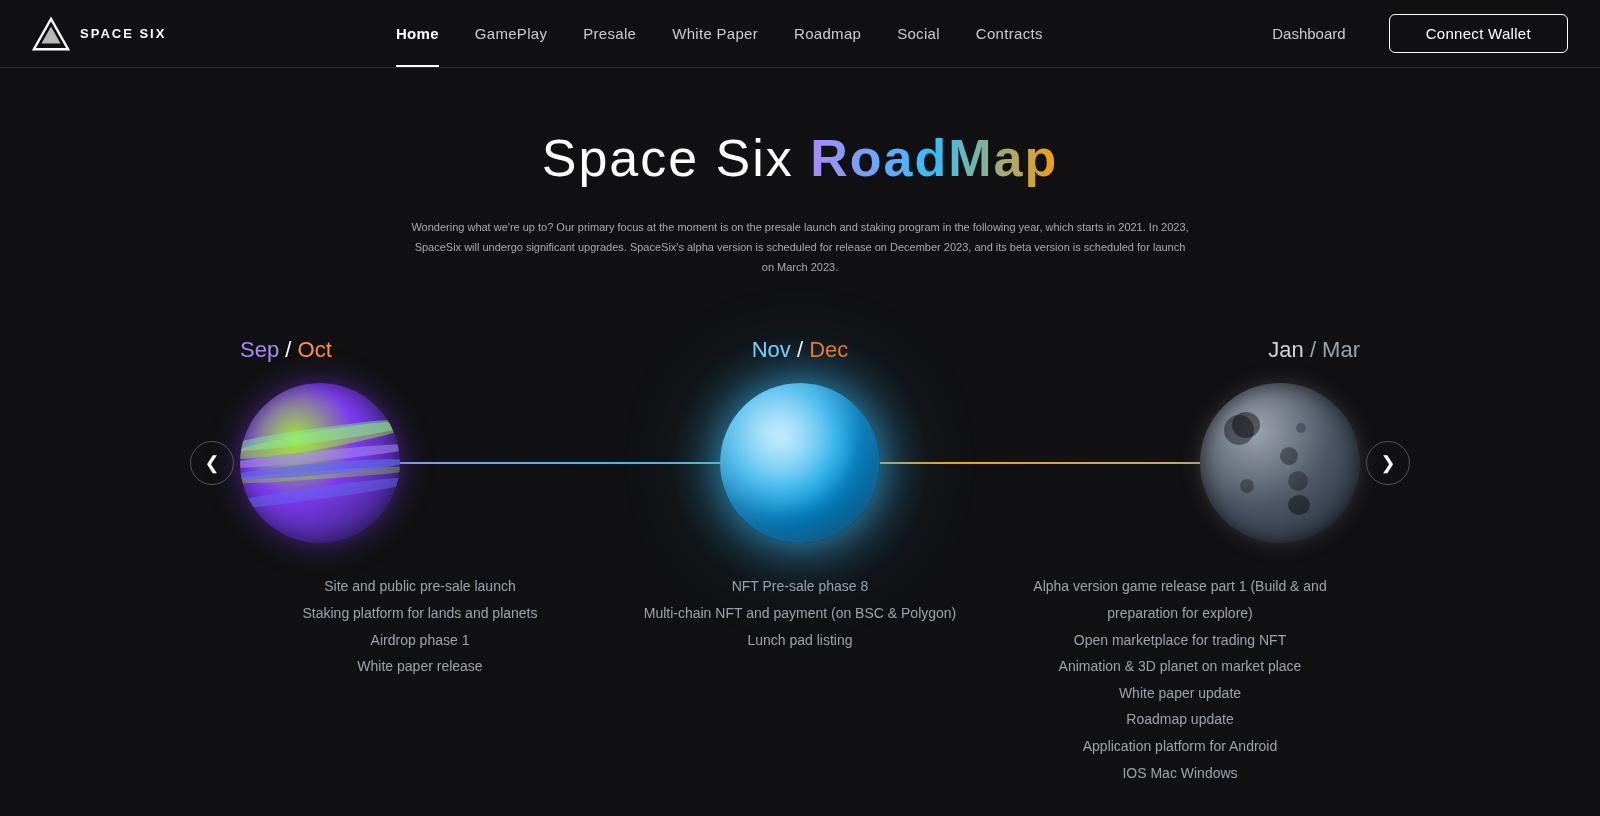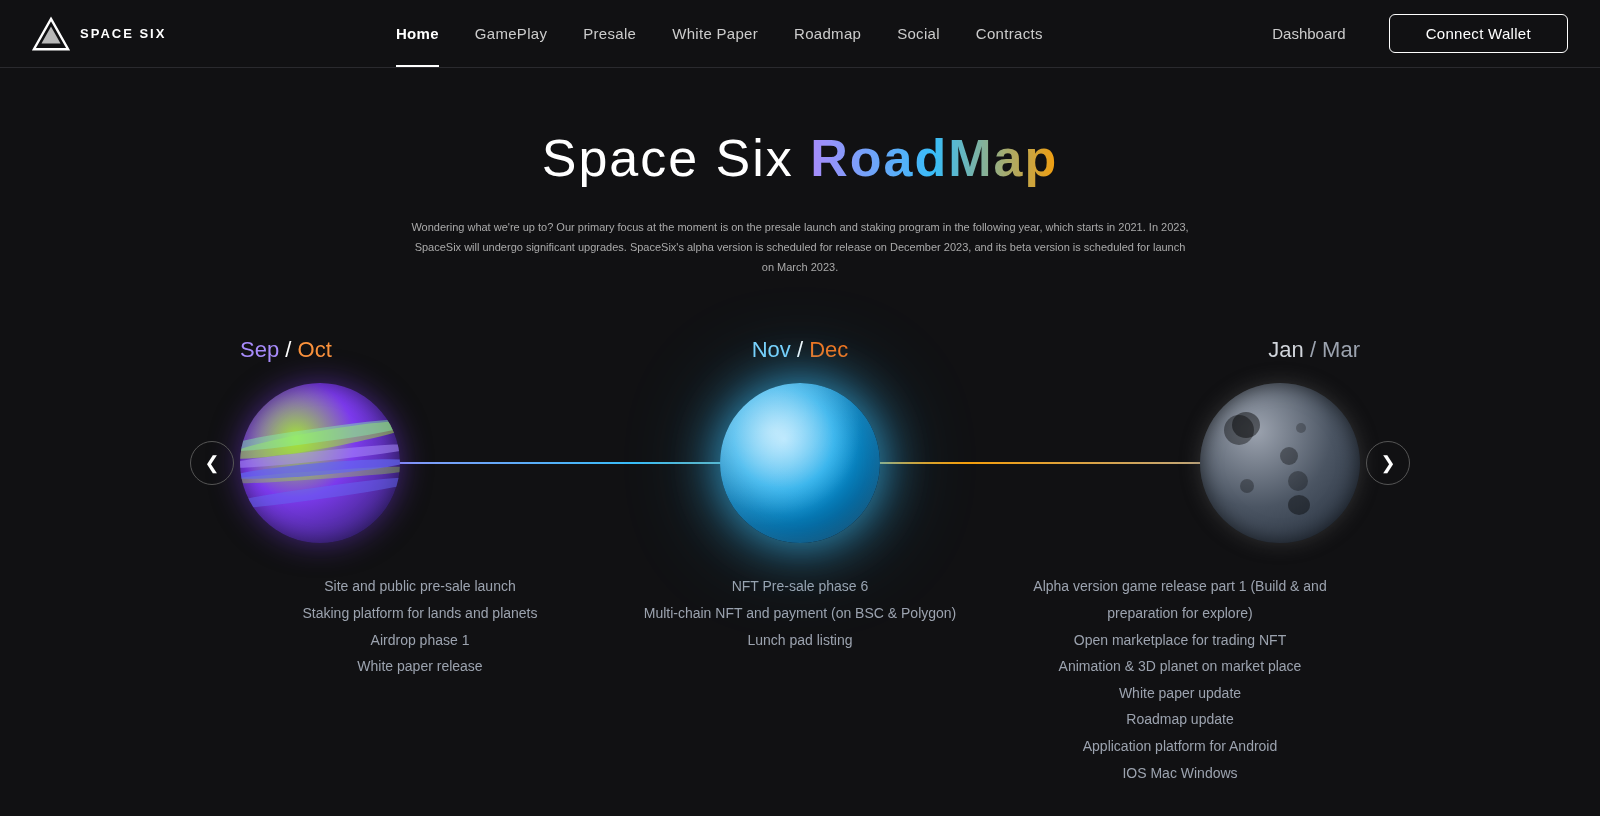--- a/index.html
+++ b/index.html
@@ -352,21 +352,21 @@
     </div>
 
     <div class="timeline-descriptions">
       <div class="desc-col">
         <div>Site and public pre-sale launch</div>
         <div>Staking platform for lands and planets</div>
         <div>Airdrop phase 1</div>
         <div>White paper release</div>
       </div>
       <div class="desc-col">
-        <div>NFT Pre-sale phase 6</div>
+        <div>NFT Pre-sale phase 8</div>
         <div>Multi-chain NFT and payment (on BSC &amp; Polygon)</div>
         <div>Lunch pad listing</div>
       </div>
       <div class="desc-col">
         <div>Alpha version game release part 1 (Build &amp; and preparation for explore)</div>
         <div>Open marketplace for trading NFT</div>
         <div>Animation &amp; 3D planet on market place</div>
         <div>White paper update</div>
         <div>Roadmap update</div>
         <div>Application platform for Android</div>

